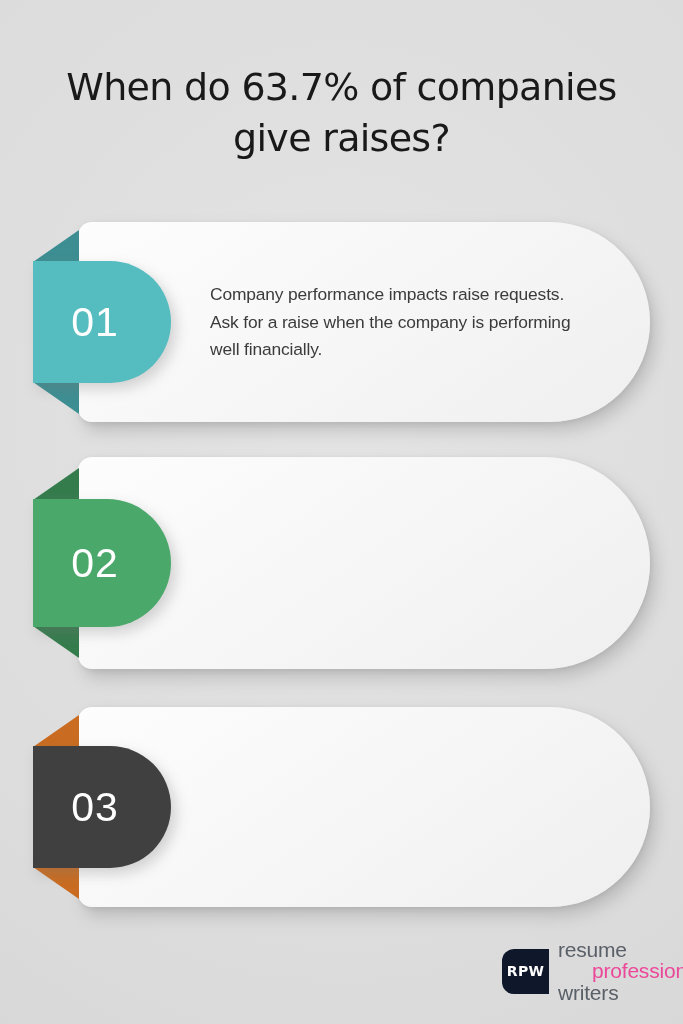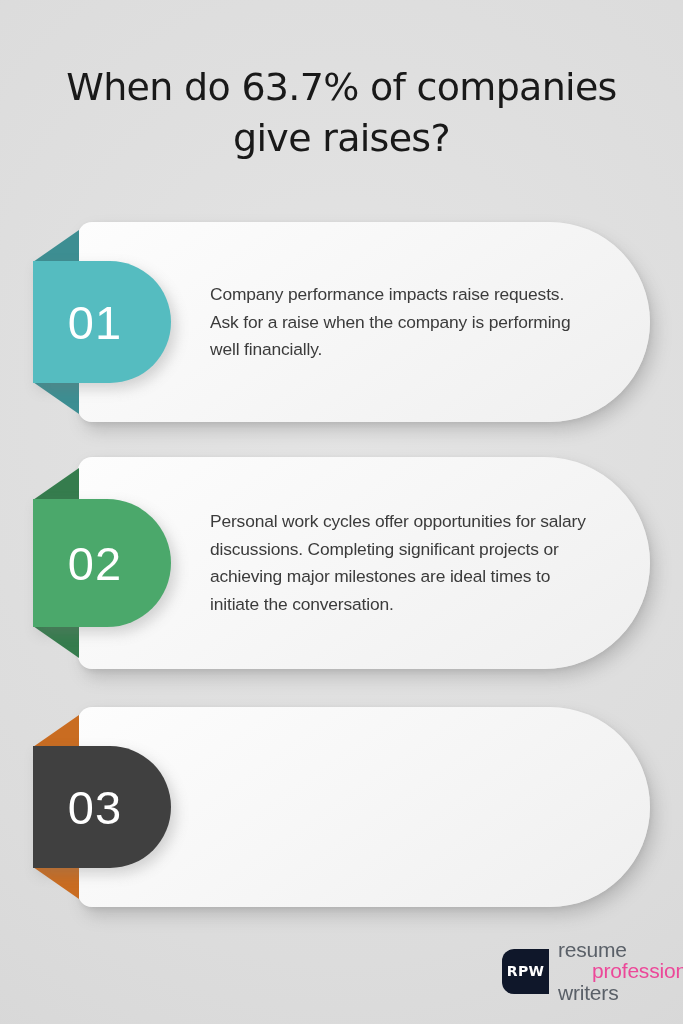--- a/index.html
+++ b/index.html
@@ -85,21 +85,21 @@
     position: absolute;
     inset: 0;
     border-radius: 0 72px 72px 0;
     display: flex;
     align-items: center;
     justify-content: center;
     box-shadow: 5px 6px 13px rgba(120,120,120,0.30);
   }
   .badge-num {
     font-family: "Liberation Sans", sans-serif;
-    font-size: 47px;
+    font-size: 41px;
     font-weight: 300;
     color: #ffffff;
     letter-spacing: 1px;
     margin-left: -14px;
     line-height: 1;
   }
 
   
   .fold {
     position: absolute;
@@ -170,21 +170,20 @@
 
 <div class="card-block" id="card-2">
   <div class="panel"></div>
   <div class="badge-wrap">
     <div class="fold top" style="background: rgb(53, 124, 77);"></div>
     <div class="fold bottom" style="background: rgb(53, 124, 77);"></div>
     <div class="badge" style="background: rgb(75, 168, 107);">
       <span class="badge-num">02</span>
     </div>
   </div>
-  <p class="copy">Personal work cycles offer opportunities for salary discussions. Completing significant projects or achieving major milestones are ideal times to initiate the conversation.</p>
 </div>
 
 <div class="card-block" id="card-3">
   <div class="panel"></div>
   <div class="badge-wrap">
     <div class="fold top" style="background: rgb(201, 108, 33);"></div>
     <div class="fold bottom" style="background: rgb(201, 108, 33);"></div>
     <div class="badge" style="background: #404040;">
       <span class="badge-num">03</span>
     </div>

